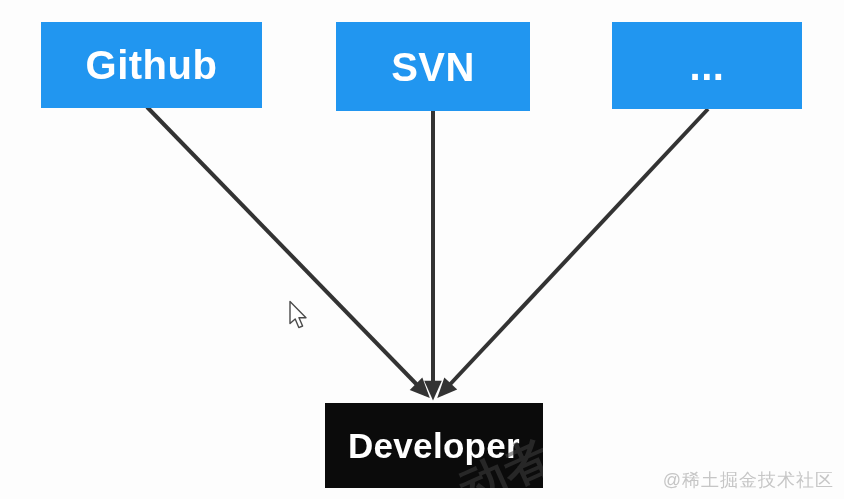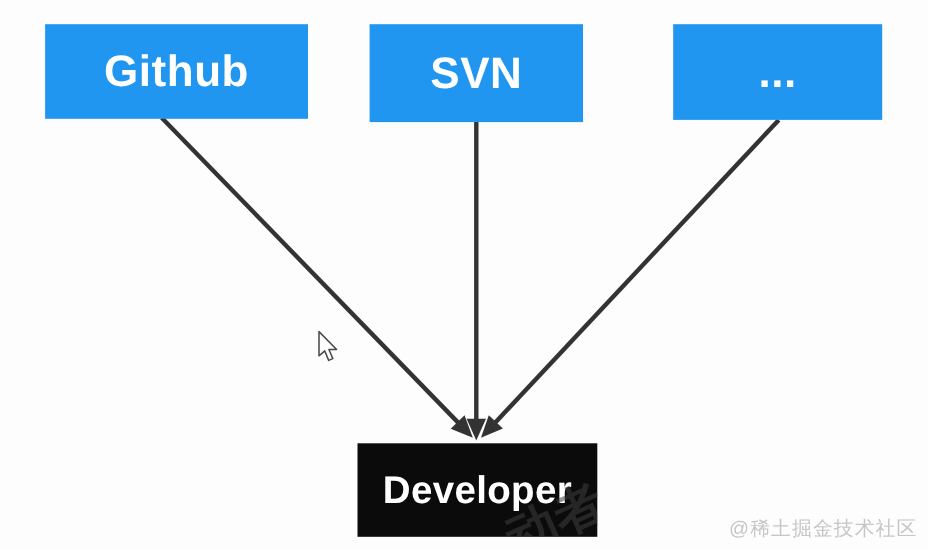--- a/index.html
+++ b/index.html
@@ -80,21 +80,21 @@
     <defs>
       <marker id="arrowhead" viewBox="0 0 10 10" refX="7" refY="5" markerWidth="5.5" markerHeight="5.5" orient="auto">
         <path d="M0.5,1 L9.5,5 L0.5,9 Z" fill="#333333"></path>
       </marker>
     </defs>
     <line x1="147" y1="107" x2="426" y2="394" stroke="#333333" stroke-width="4" marker-end="url(#arrowhead)"></line>
     <line x1="433" y1="107" x2="433" y2="395" stroke="#333333" stroke-width="4" marker-end="url(#arrowhead)"></line>
     <line x1="708" y1="109" x2="441" y2="394" stroke="#333333" stroke-width="4" marker-end="url(#arrowhead)"></line>
   </svg>
 
-  <div class="node src" style="left:41px; top:22px; width:239px; height:86px;">
+  <div class="node src" style="left:41px; top:22px; width:221px; height:86px;">
     <span class="node-label">Github</span>
   </div>
 
   <div class="node src" style="left:336px; top:22px; width:194px; height:89px;">
     <span class="node-label">SVN</span>
   </div>
 
   <div class="node src" style="left:612px; top:22px; width:190px; height:87px;">
     <span class="node-label">...</span>
   </div>

